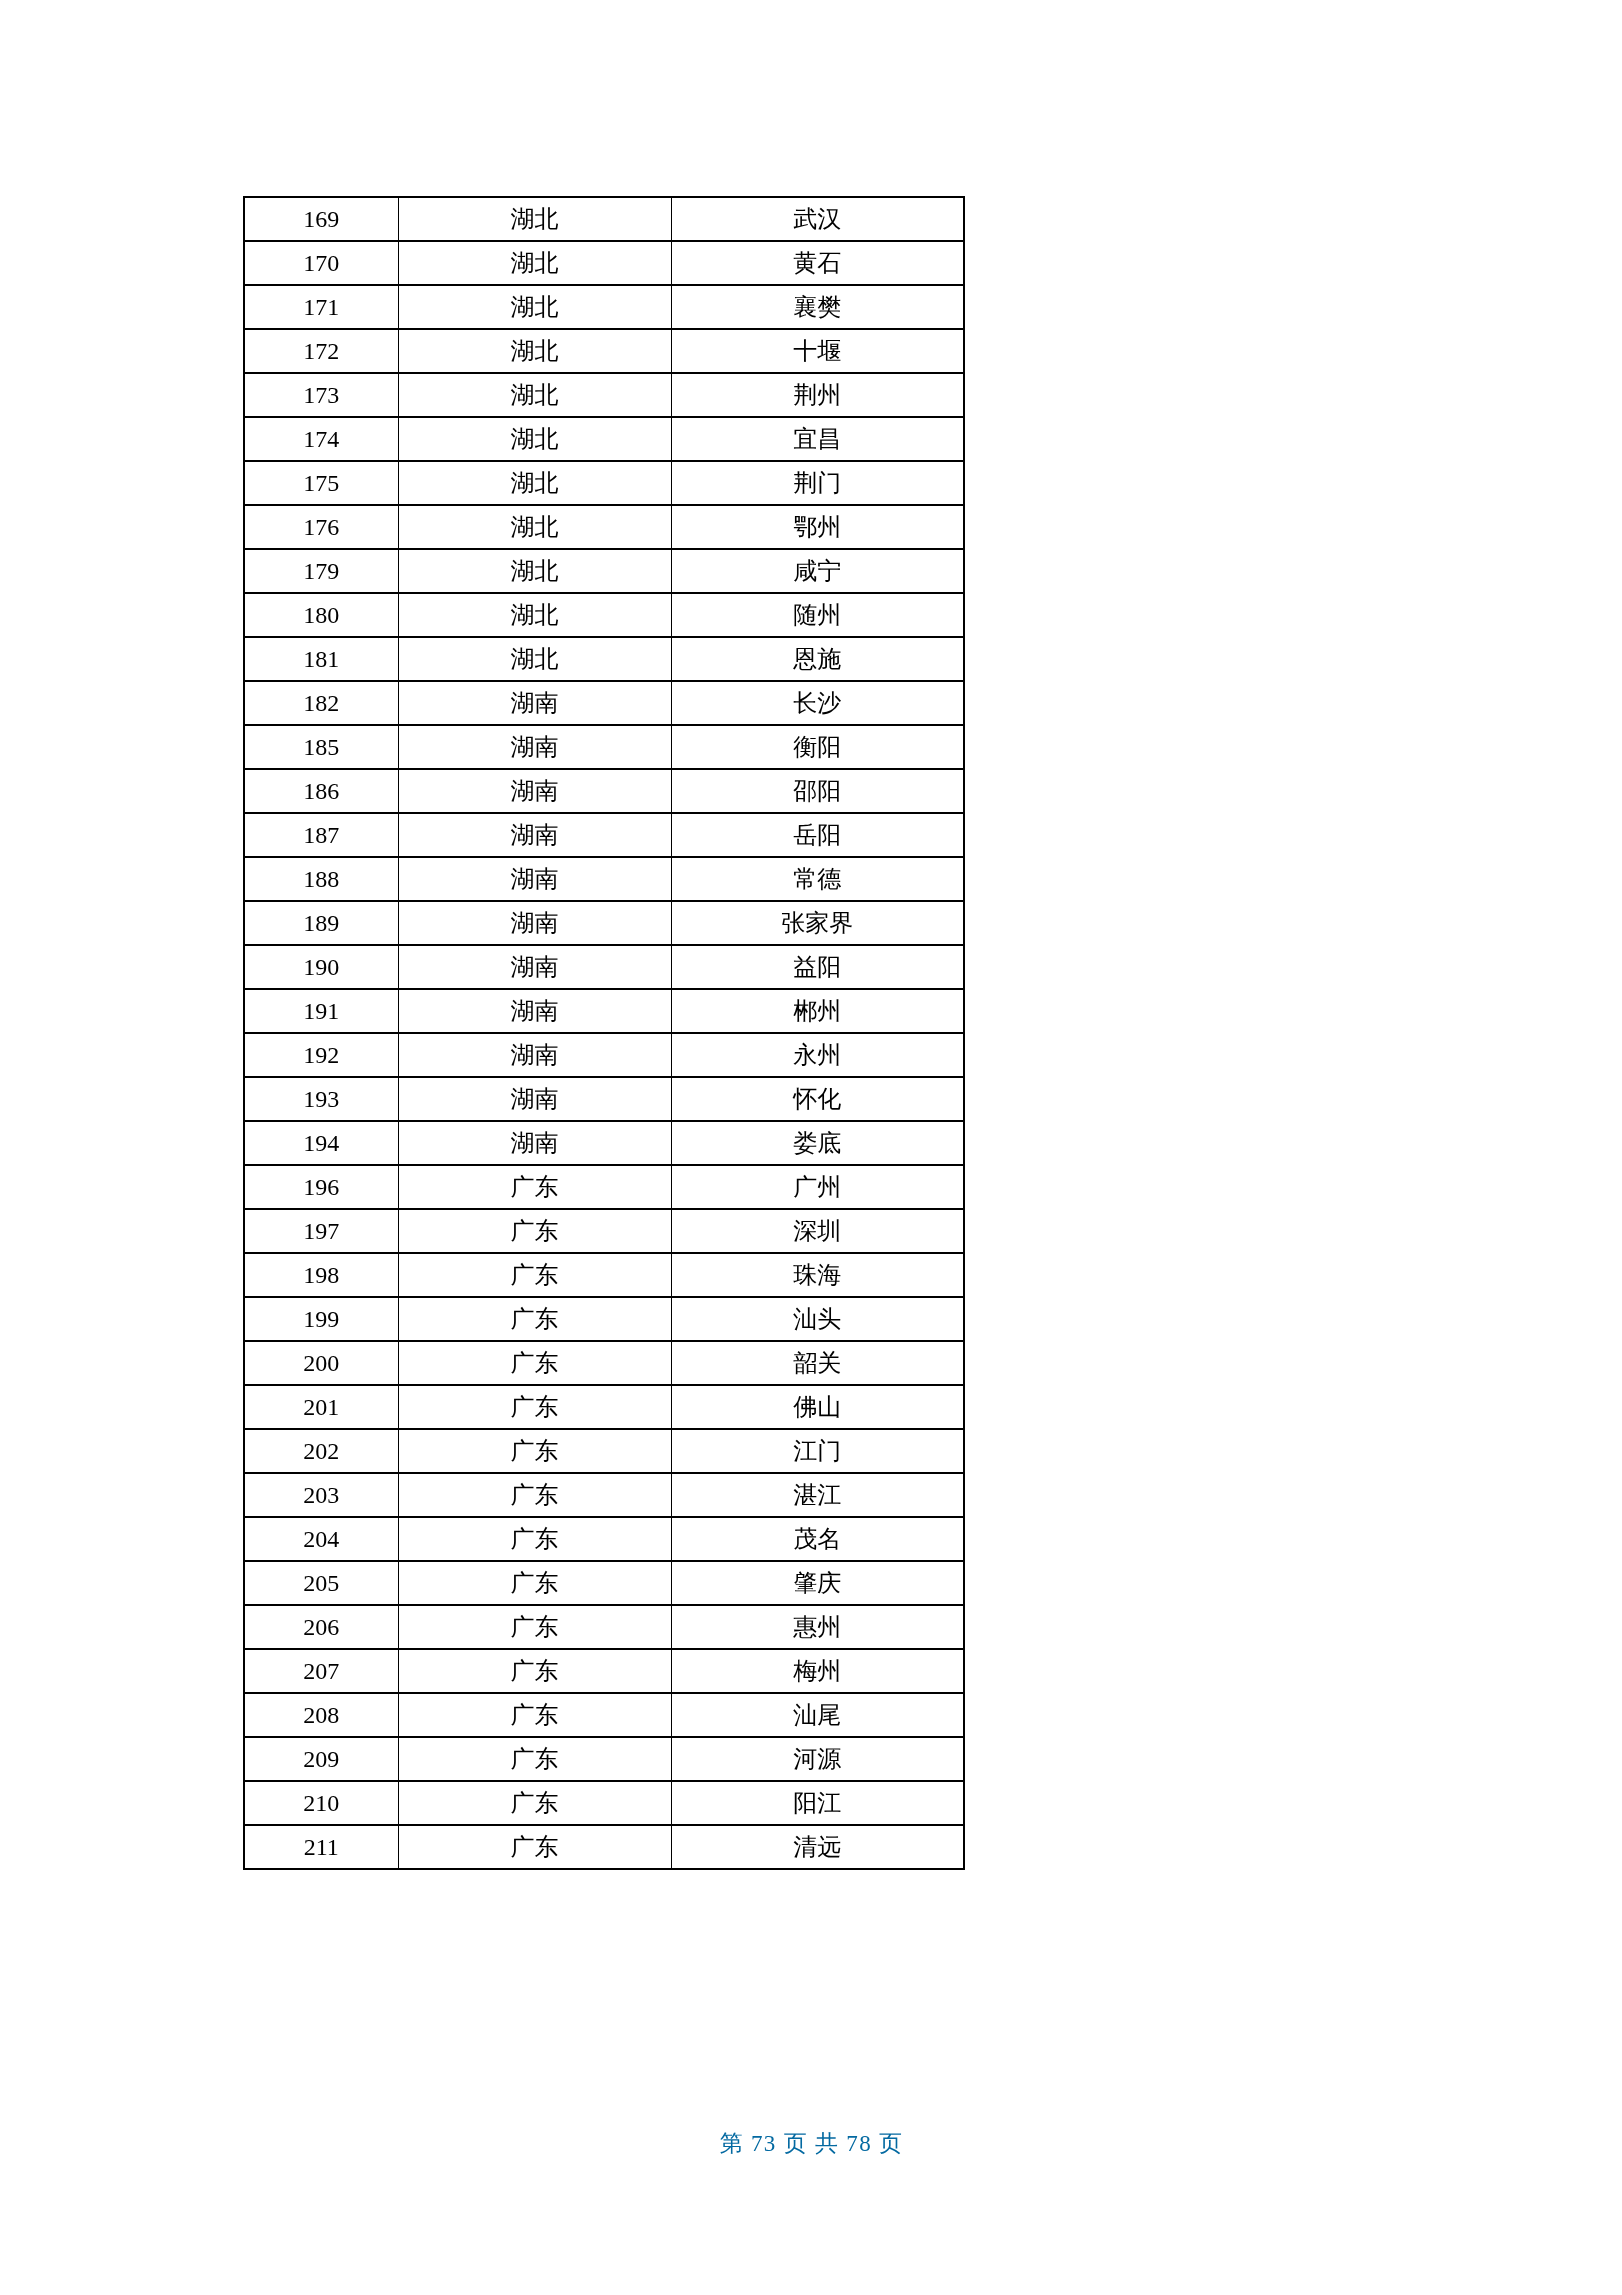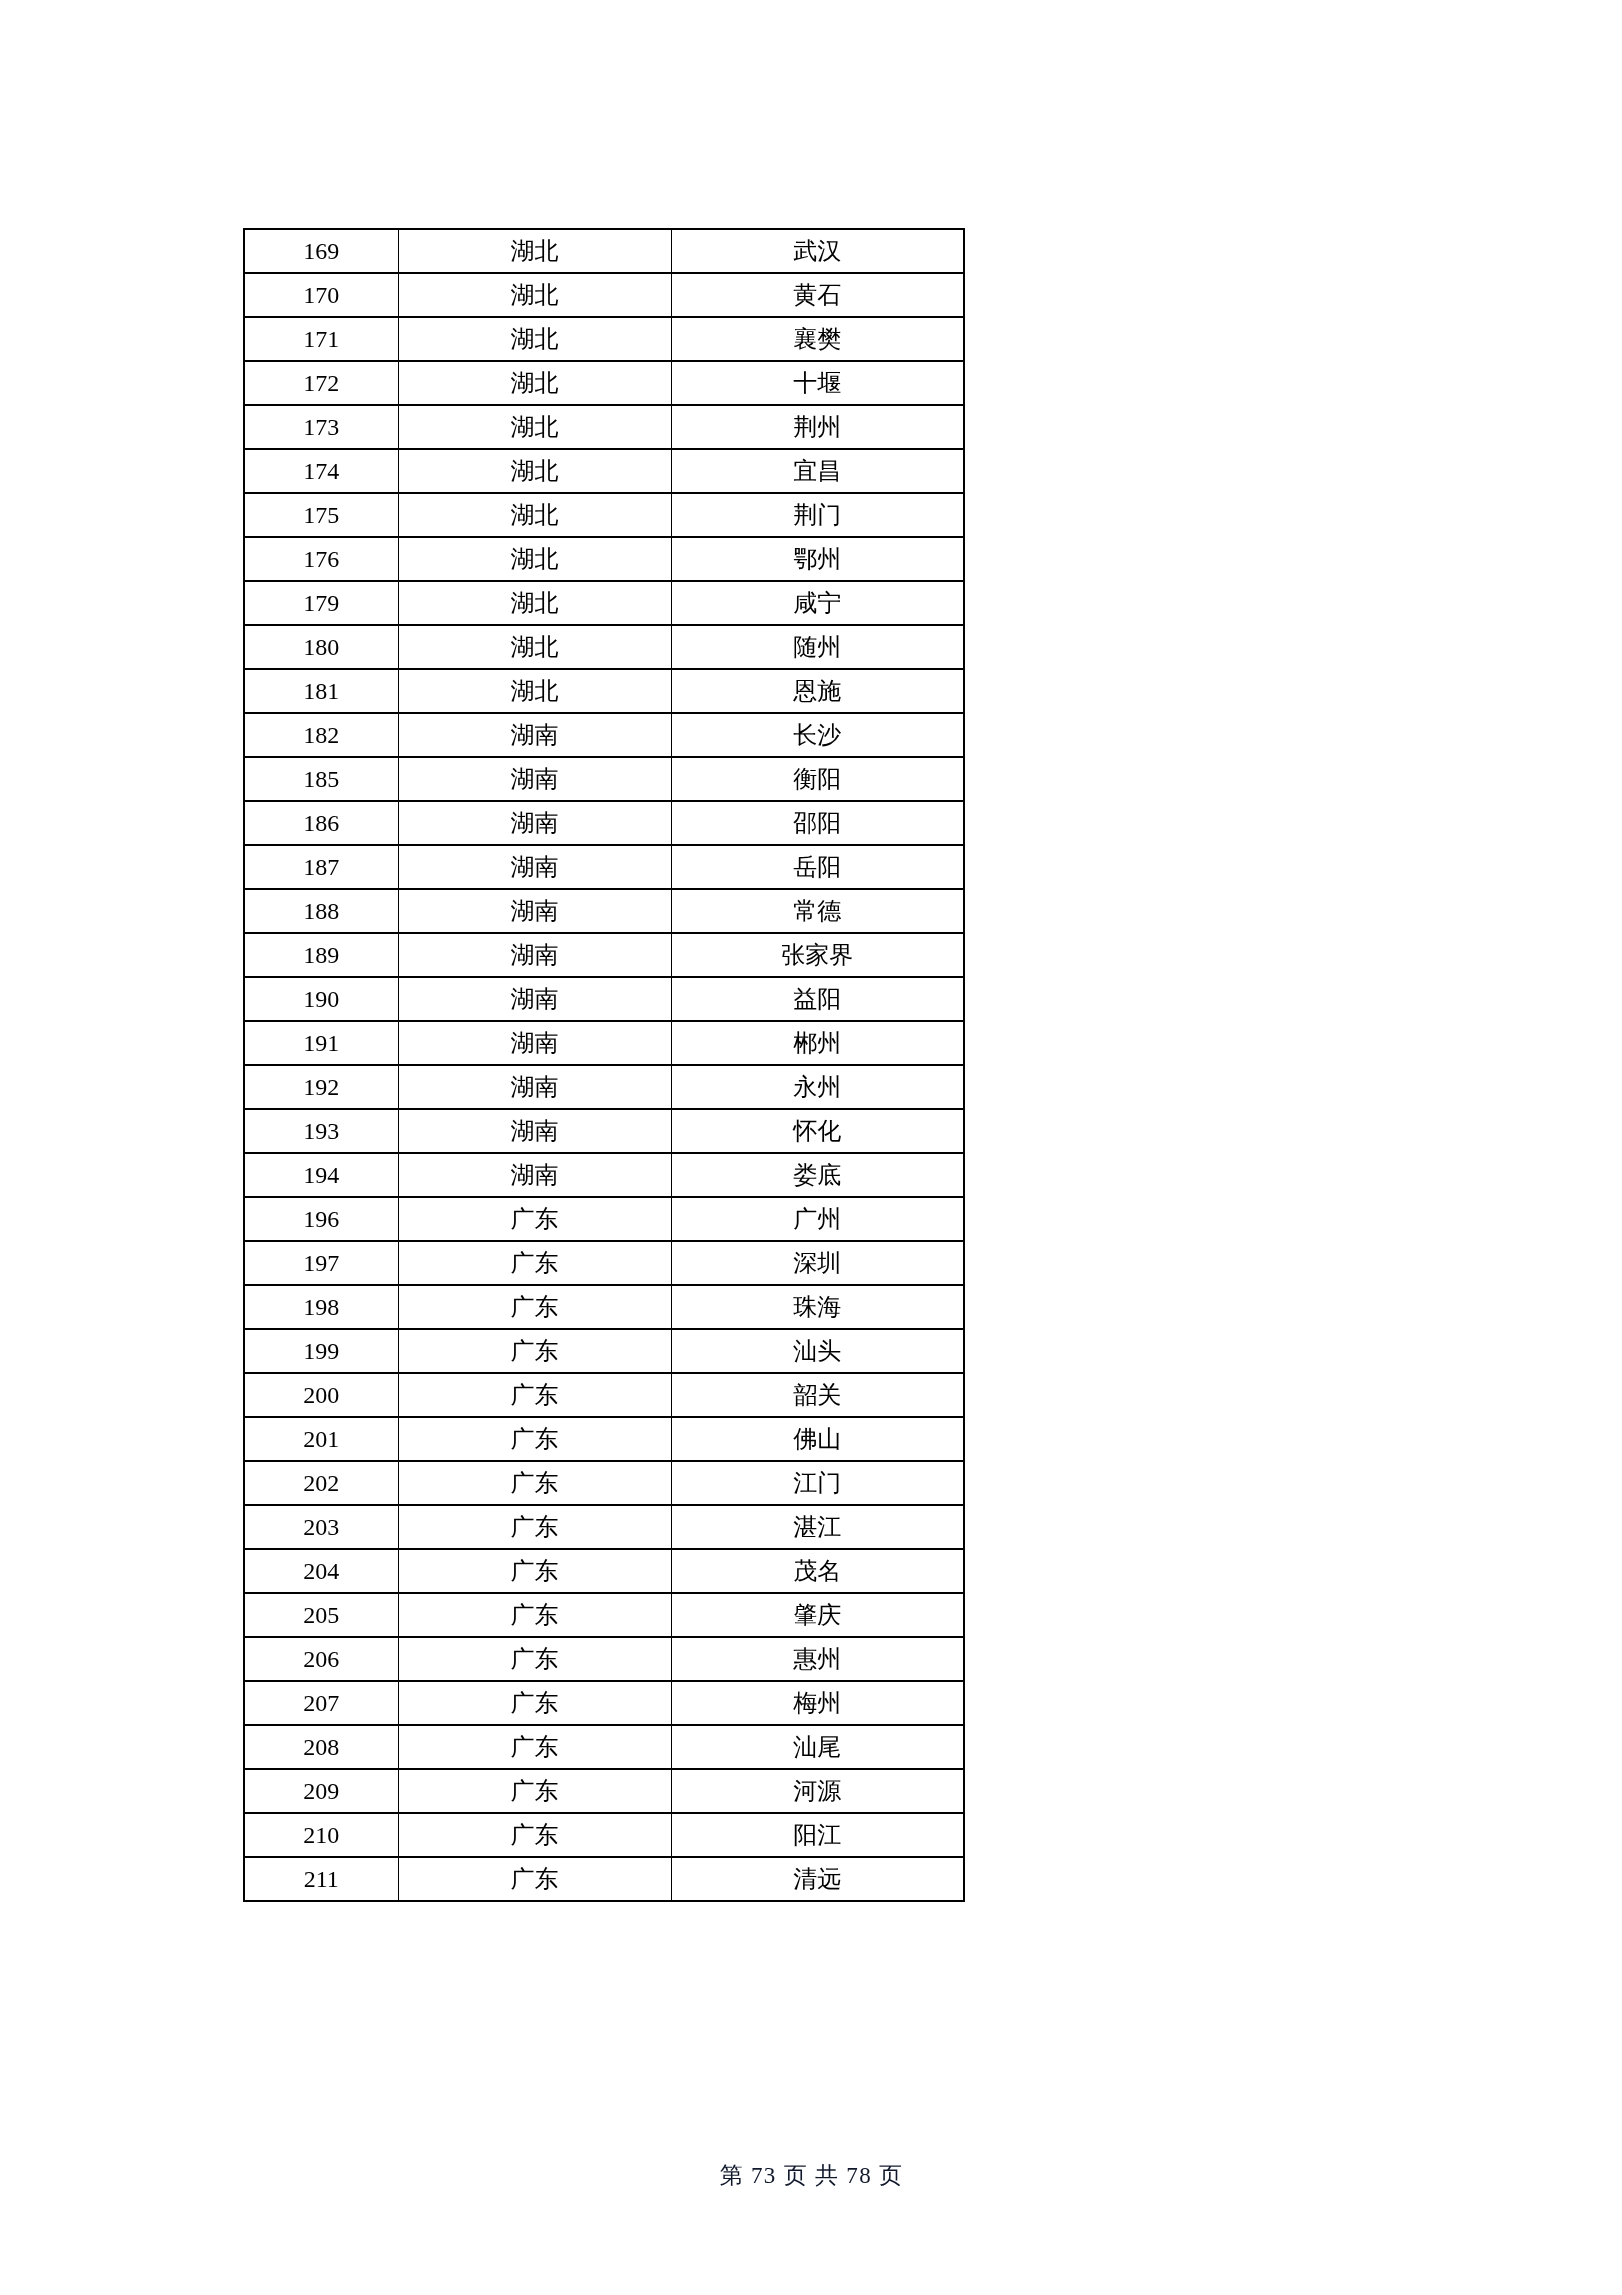--- a/index.html
+++ b/index.html
@@ -11,21 +11,20 @@
     height: 2295px;
     background: #ffffff;
     position: relative;
     font-family: "Liberation Serif", "DejaVu Serif", serif;
     color: #000000;
   }
   .page {
     position: absolute;
     inset: 0;
     background: #ffffff;
-    margin-top: 32px;
   }
   table.city-table {
     position: absolute;
     left: 243px;
     top: 196px;
     width: 720px;
     border-collapse: collapse;
     table-layout: fixed;
     border: 2px solid #000000;
   }
@@ -48,21 +47,21 @@
   }
   .page-footer {
     position: absolute;
     top: 2128px;
     left: 0;
     width: 1623px;
     text-align: center;
     font-size: 23px;
     line-height: 31px;
     letter-spacing: 1.3px;
-    color: #0f172a;
+    color: #0369a1;
   }
 </style>
 </head>
 <body>
 
 <div class="page">
 
   <table class="city-table">
     <colgroup>
       <col class="c1">

